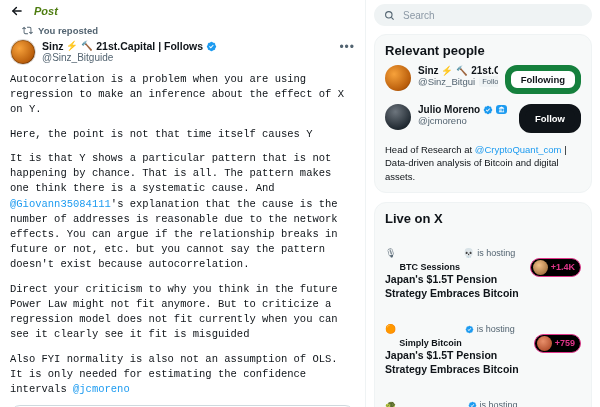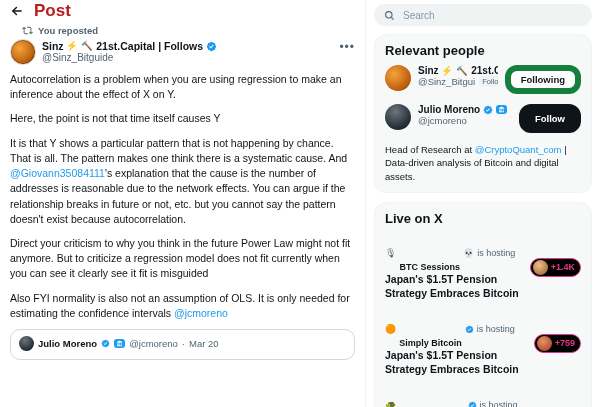--- a/index.html
+++ b/index.html
@@ -33,23 +33,24 @@
     gap: 10px;
     padding: 0 10px;
     background: #fff;
   }
   .back-arrow {
     width: 14px; height: 14px;
     display: flex; align-items: center; justify-content: center;
     color: #0f1419;
   }
   .main-title {
-    font-size: 17px;
+    font-size: 11px;
     font-weight: bold;
-    color: #b91c1c;
+    color: #4d7c0f;
+    font-style: italic;
   }
 
   .repost-row {
     display: flex;
     align-items: center;
     gap: 5px;
     padding: 3px 10px 1px 22px;
     font-size: 9.5px;
     color: #536471;
     font-weight: bold;
@@ -116,21 +117,21 @@
     letter-spacing: 1px;
     line-height: 1;
   }
 
   .tweet-body {
     margin-top: 7px;
     font-size: 10.5px;
     line-height: 1.45;
     color: #0f1419;
   }
-  .tweet-body p { margin: 0 0 9px 0; }
+  .tweet-body p { margin: 0 0 9px 0; font-family: Liberation Mono, monospace; }
   .tweet-body p:last-child { margin-bottom: 0; }
   .mention { color: #1d9bf0; }
 
   .quoted {
     margin-top: 8px;
     border: 1px solid #cfd9de;
     border-radius: 10px;
     padding: 6px 8px 8px 8px;
   }
   .quoted-head {

